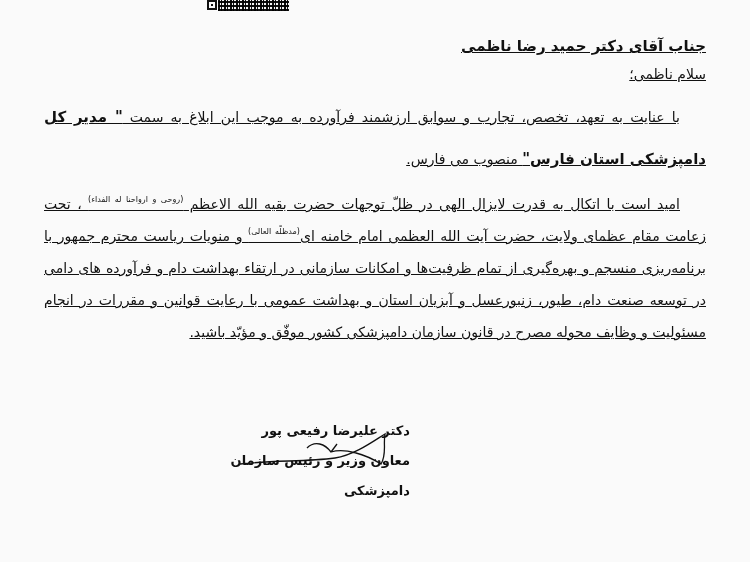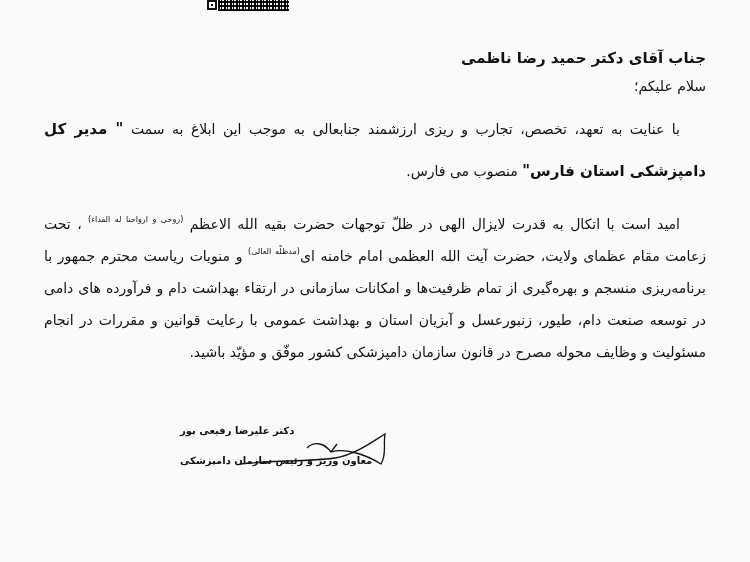--- a/index.html
+++ b/index.html
@@ -44,59 +44,60 @@
       height: 11px;
       background:
         repeating-linear-gradient(90deg, #111 0 2px, #fafafa 2px 3px, #111 3px 4px, #fafafa 4px 6px),
         repeating-linear-gradient(0deg, #111 0 2px, #fafafa 2px 4px);
       background-blend-mode: multiply;
     }
     .letter {
       position: absolute;
       left: 44px;
       right: 44px;
-      top: 44px;
+      top: 32px;
       direction: rtl;
       text-align: right;
+      text-decoration: underline;
     }
     .salutation-name {
       font-weight: bold;
       font-size: 15px;
       line-height: 28px;
       margin: 0;
     }
     .greeting {
       font-size: 14px;
       line-height: 28px;
       margin: 0 0 8px 0;
     }
     .para {
       font-size: 14px;
       text-align: justify;
       text-align-last: right;
       margin: 0;
       text-indent: 26px;
     }
     .para1 { line-height: 42px; }
-    .para2 { line-height: 32px; margin-top: 16px; }
+    .para2 { line-height: 32px; margin-top: 8px; }
     .bold { font-weight: bold; font-size: 15px; }
     sup.note {
       font-size: 8px;
       vertical-align: 7px;
       line-height: 0;
     }
     .signature {
       position: absolute;
       left: 180px;
       top: 416px;
       width: 230px;
       direction: rtl;
-      text-align: left;
+      text-align: right;
       font-weight: bold;
-      font-size: 10px;
+      font-size: 13px;
       line-height: 30px;
     }
     .sig-line { display: block; }
     .sig-scribble {
       position: absolute;
       left: 55px;
       top: 14px;
       width: 160px;
       height: 40px;
       pointer-events: none;
@@ -105,23 +106,23 @@
 </head>
 <body>
 
 <div class="qr">
   <div class="qr-finder"></div>
   <div class="qr-noise"></div>
 </div>
 
 <div class="letter">
   <p class="salutation-name">جناب آقای دکتر حمید رضا ناظمی</p>
-  <p class="greeting">سلام علیکم؛</p>
+  <p class="greeting">سلام ناظمی؛</p>
 
-  <p class="para para1"><span>با عنایت به تعهد، تخصص، تجارب و ریزی ارزشمند جنابعالی به موجب این ابلاغ به سمت </span><span class="bold">" مدیر کل دامپزشکی استان فارس"</span><span> منصوب می فارس.</span></p>
+  <p class="para para1"><span>با عنایت به تعهد، تخصص، تجارب و سوابق ارزشمند فرآورده به موجب این ابلاغ به سمت </span><span class="bold">" مدیر کل دامپزشکی استان فارس"</span><span> منصوب می فارس.</span></p>
 
   <p class="para para2"><span>امید است با اتکال به قدرت لایزال الهی در ظلّ توجهات حضرت بقیه الله الاعظم </span><sup class="note">(روحی و ارواحنا له الفداء)</sup><span> ، تحت زعامت مقام عظمای ولایت، حضرت آیت الله العظمی امام خامنه ای</span><sup class="note">(مدظلّه العالی)</sup><span> و منویات ریاست محترم جمهور با برنامه‌ریزی منسجم و بهره‌گیری از تمام ظرفیت‌ها و امکانات سازمانی در ارتقاء بهداشت دام و فرآورده های دامی در توسعه صنعت دام، طیور، زنبورعسل و آبزیان استان و بهداشت عمومی با رعایت قوانین و مقررات در انجام مسئولیت و وظایف محوله مصرح در قانون سازمان دامپزشکی کشور موفّق و مؤیّد باشید.</span></p>
 </div>
 
 <div class="signature">
   <span class="sig-line">دکتر علیرضا رفیعی پور</span>
   <span class="sig-line">معاون وزیر و رئیس سازمان دامپزشکی</span>
   <svg class="sig-scribble" viewBox="0 0 160 40">
     <path d="M5 34 C 40 30, 70 32, 100 28 C 120 25, 140 10, 150 4 C 148 14, 152 24, 146 34 C 130 24, 110 18, 96 22 C 90 14, 80 10, 72 18 M 96 22 L 102 14" fill="none" stroke="#111" stroke-width="1.3"></path>
   </svg>

